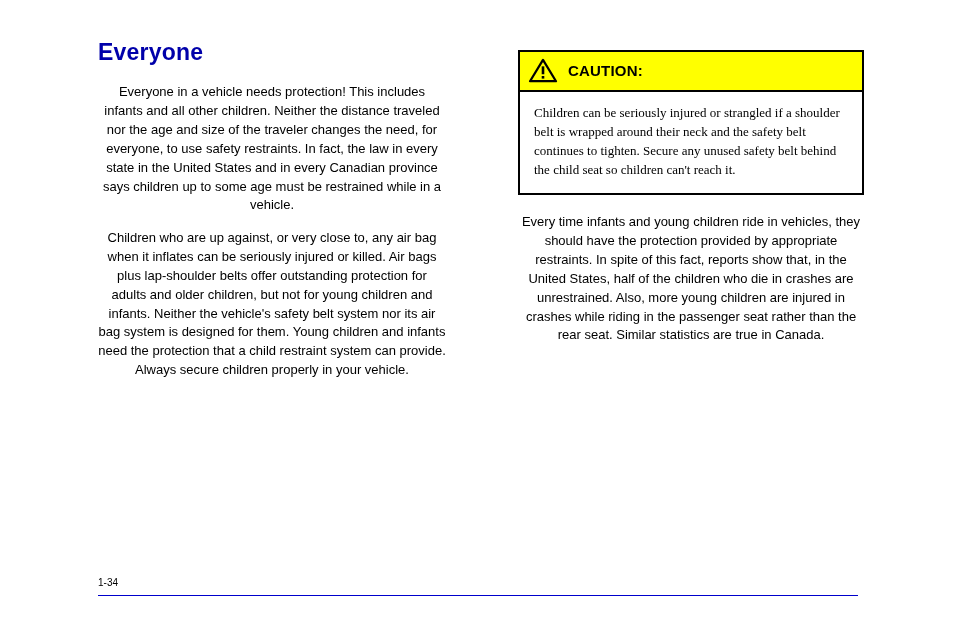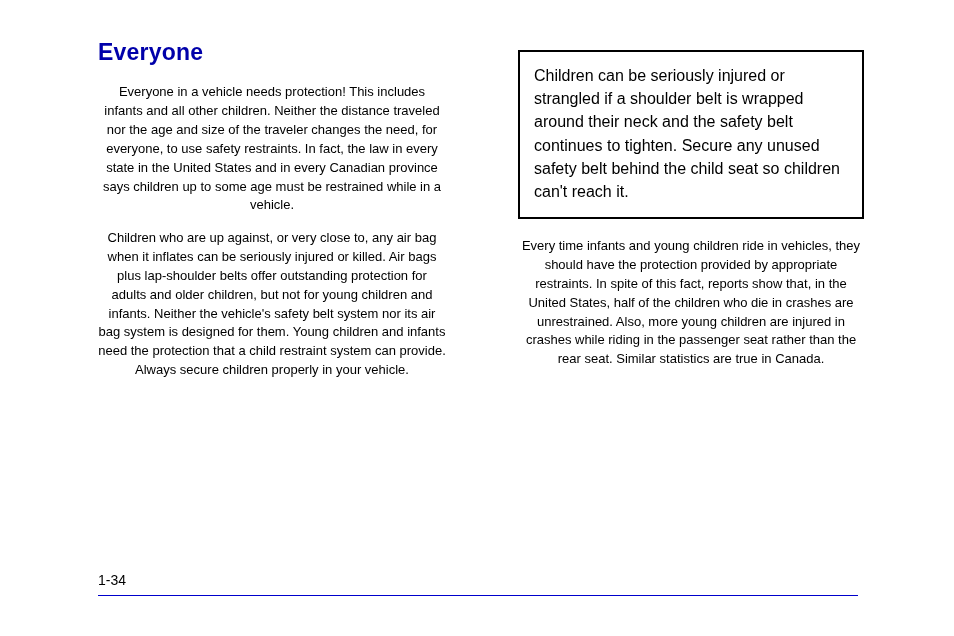--- a/index.html
+++ b/index.html
@@ -61,28 +61,29 @@
     margin-right: 10px;
     flex: 0 0 auto;
   }
   .callout-title {
     font-weight: bold;
     font-size: 15px;
     letter-spacing: 0.2px;
   }
   .callout-body {
     padding: 12px 14px 14px 14px;
-    font-size: 16px;
+    font-size: 13px;
     line-height: 1.45;
+    font-family: Liberation Serif, serif;
   }
   .page-num {
     position: absolute;
     left: 0;
     bottom: 6px;
-    font-size: 14px;
+    font-size: 10px;
     color: #000;
   }
   .baseline {
     position: absolute;
     left: 0;
     bottom: 0;
     width: 760px;
     height: 0;
     border-bottom: 1.5px solid #0000cc;
   }
@@ -93,20 +94,28 @@
 <div class="page">
 
   <div class="col-left">
     <div class="heading">Everyone</div>
     <div class="para">Everyone in a vehicle needs protection! This includes infants and all other children. Neither the distance traveled nor the age and size of the traveler changes the need, for everyone, to use safety restraints. In fact, the law in every state in the United States and in every Canadian province says children up to some age must be restrained while in a vehicle.</div>
     <div class="para">Children who are up against, or very close to, any air bag when it inflates can be seriously injured or killed. Air bags plus lap-shoulder belts offer outstanding protection for adults and older children, but not for young children and infants. Neither the vehicle's safety belt system nor its air bag system is designed for them. Young children and infants need the protection that a child restraint system can provide. Always secure children properly in your vehicle.</div>
   </div>
 
   <div class="col-right">
     <div class="callout-box">
+      <div class="callout-header">
+        <svg class="warn-icon" viewBox="0 0 32 28">
+          <polygon points="16,2 30,25 2,25" fill="none" stroke="#000" stroke-width="2.4" stroke-linejoin="round"></polygon>
+          <rect x="14.6" y="9" width="2.8" height="8.5" fill="#000"></rect>
+          <rect x="14.6" y="19.4" width="2.8" height="2.8" fill="#000"></rect>
+        </svg>
+        <span class="callout-title">CAUTION:</span>
+      </div>
       <div class="callout-body">Children can be seriously injured or strangled if a shoulder belt is wrapped around their neck and the safety belt continues to tighten. Secure any unused safety belt behind the child seat so children can't reach it.</div>
     </div>
     <div class="para">Every time infants and young children ride in vehicles, they should have the protection provided by appropriate restraints. In spite of this fact, reports show that, in the United States, half of the children who die in crashes are unrestrained. Also, more young children are injured in crashes while riding in the passenger seat rather than the rear seat. Similar statistics are true in Canada.</div>
   </div>
 
   <div class="page-num">1-34</div>
   <div class="baseline"></div>
 </div>
 
 </body></html>

